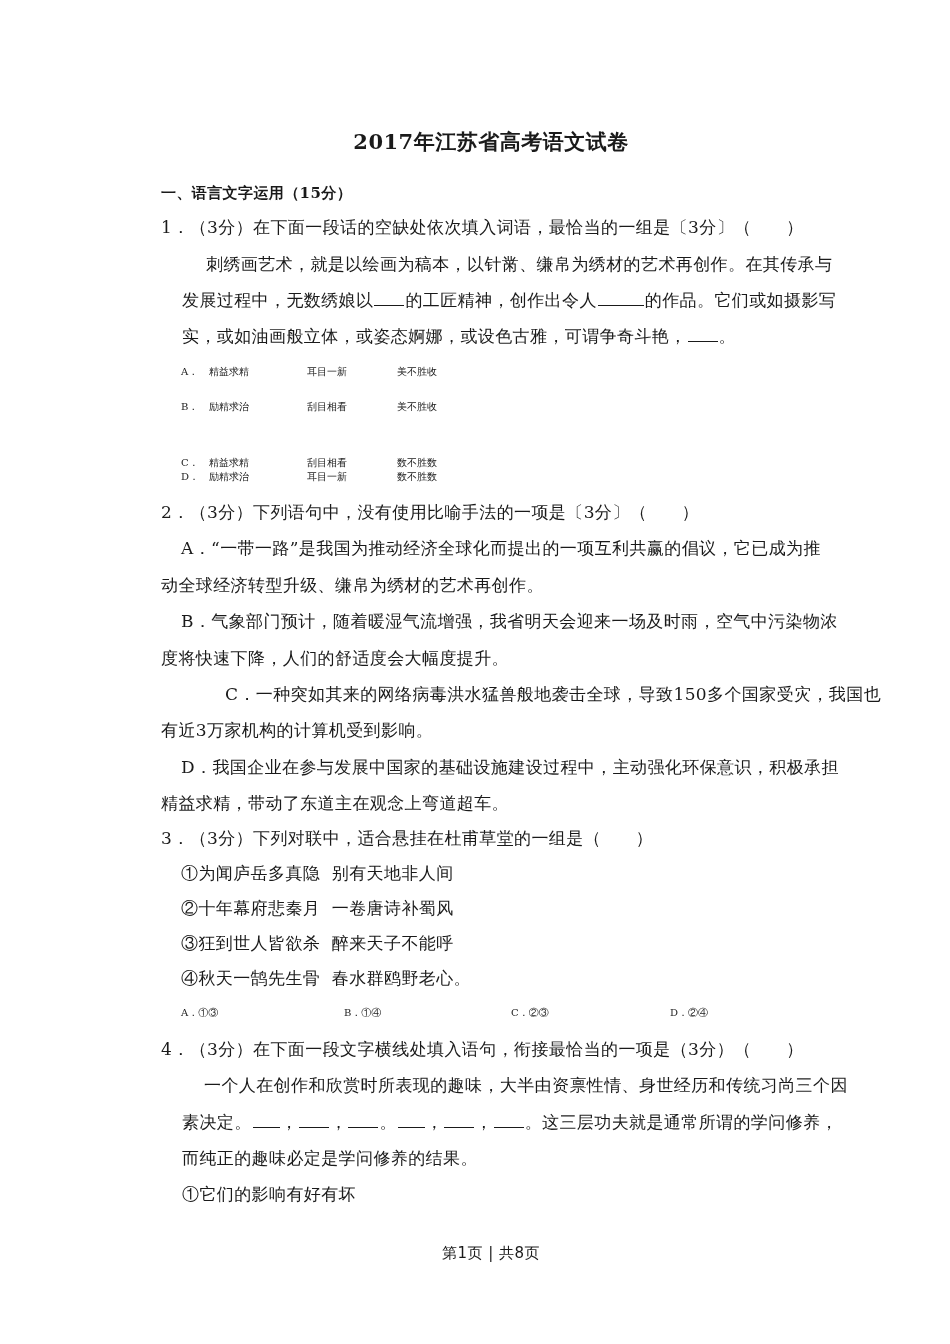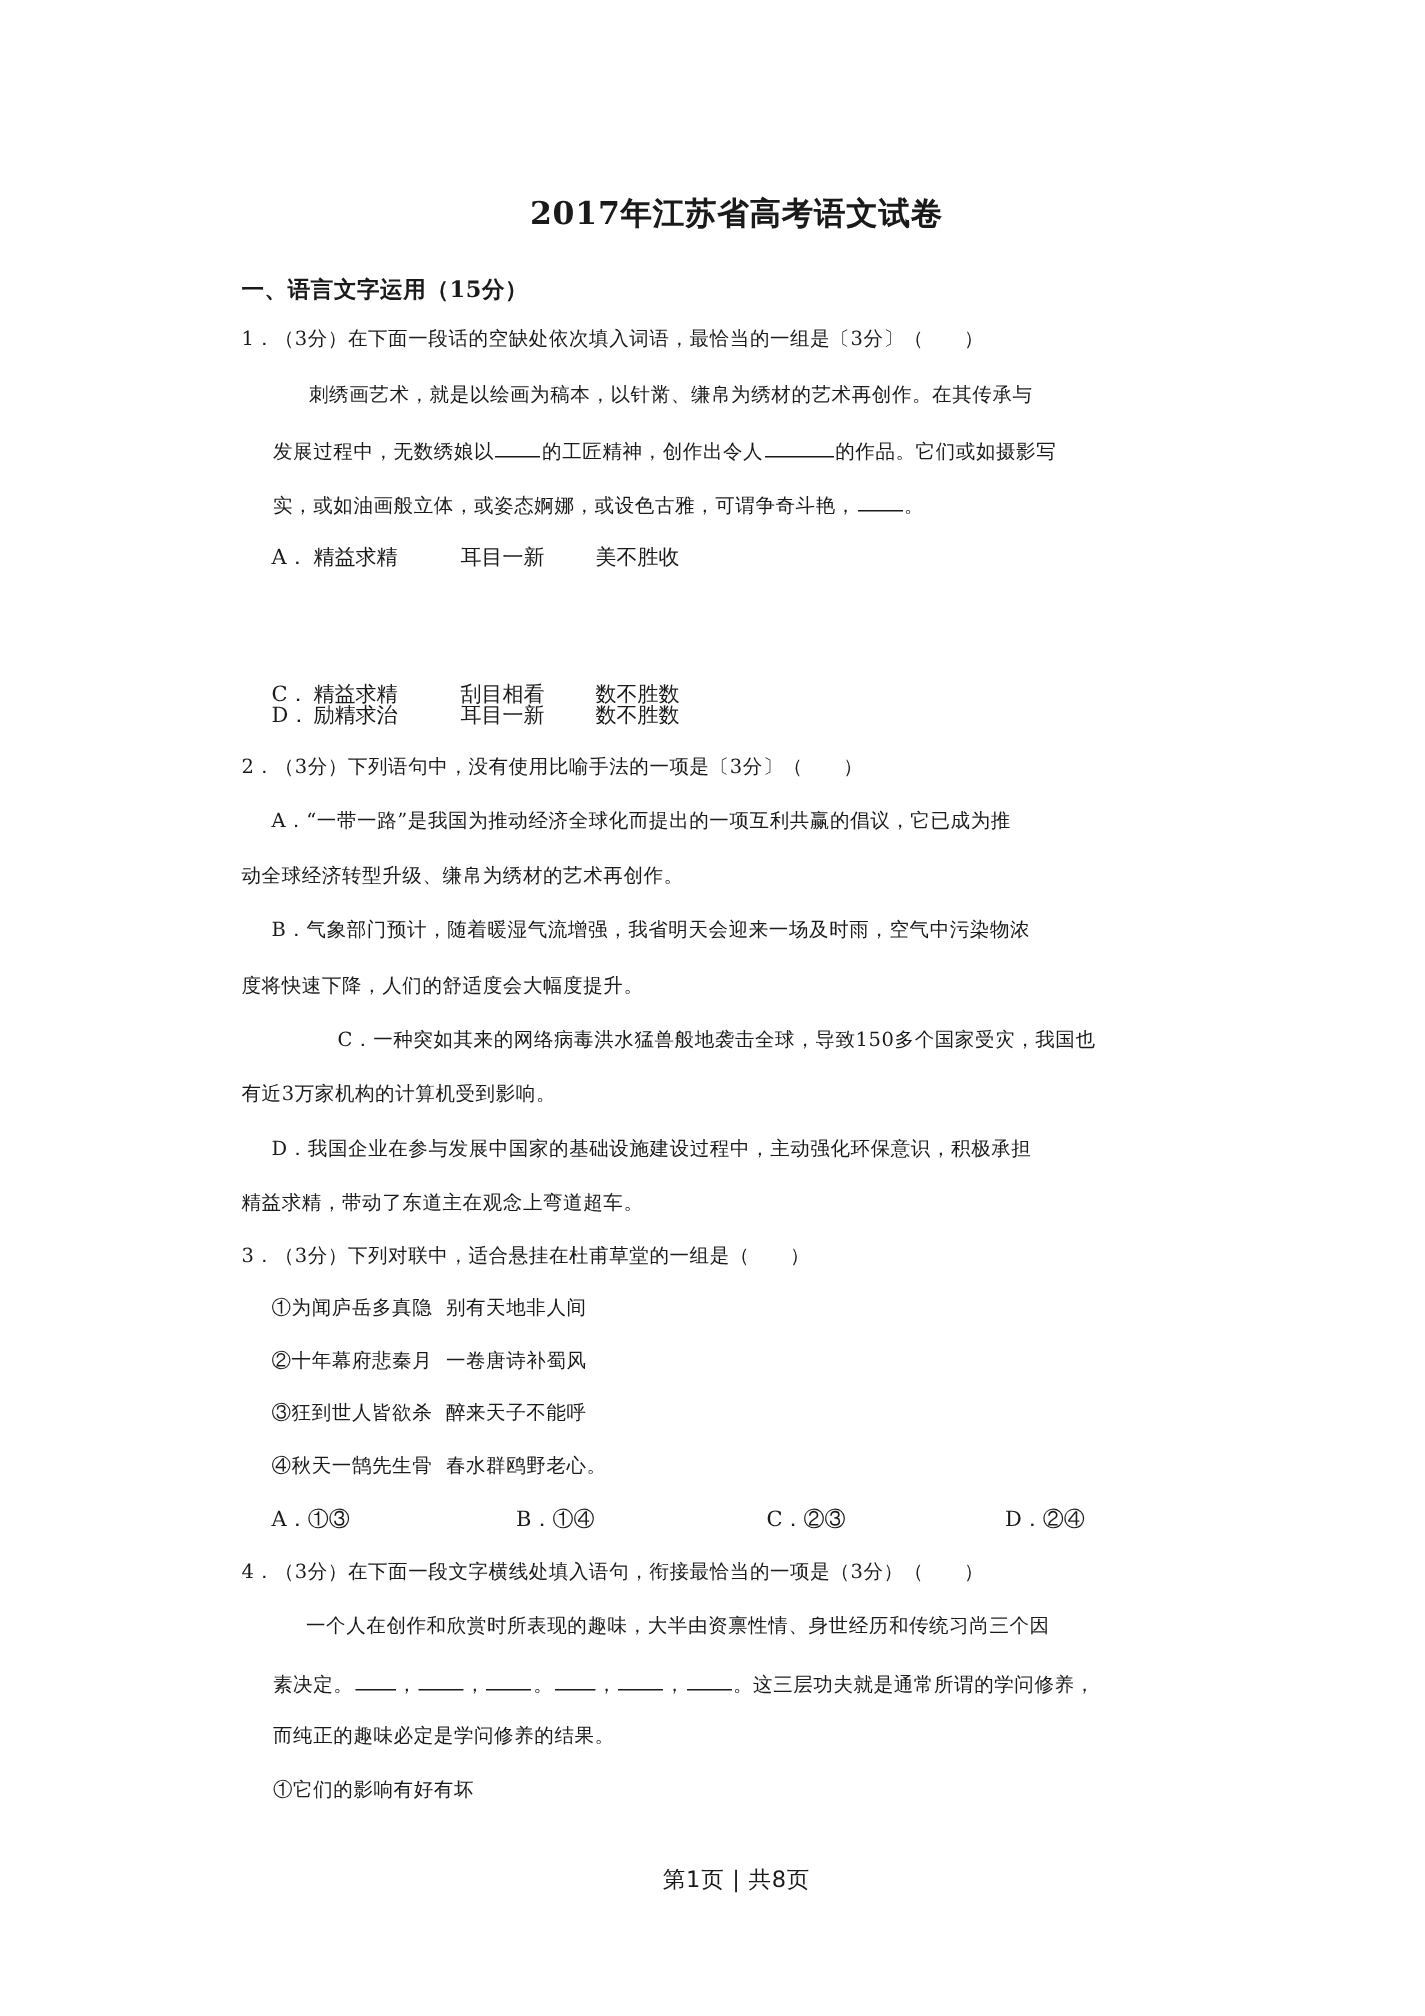--- a/index.html
+++ b/index.html
@@ -2,25 +2,25 @@
 <html><head>
 <meta charset="utf-8">
 <style>
   html, body { margin: 0; padding: 0; background: #ffffff; }
   body {
     width: 950px; height: 1344px; position: relative; overflow: hidden;
     font-family: "DejaVu Serif", "Liberation Serif", serif;
     color: #1a1a1a;
   }
   .page { position: absolute; left: 16px; top: 0; width: 950px; height: 1344px; }
-  .line { position: absolute; font-size: 13px; white-space: nowrap; line-height: 20px; letter-spacing: 0.4px; }
+  .line { position: absolute; font-size: 17px; white-space: nowrap; line-height: 20px; letter-spacing: 0.4px; }
   .title { position: absolute; top: 128px; left: 0; width: 950px; text-align: center; font-size: 21px; font-weight: bold; letter-spacing: 0.5px; }
   .section { font-weight: bold; font-size: 15px; }
   .blank { display: inline-block; border-bottom: 1.3px solid #1a1a1a; height: 14px; vertical-align: baseline; margin: 0 1px; }
-  .opt { position: absolute; font-size: 14px; white-space: nowrap; line-height: 20px; }
+  .opt { position: absolute; font-size: 10px; white-space: nowrap; line-height: 20px; }
   .col { display: inline-block; }
   .footer { position: absolute; top: 1244px; left: 0; width: 950px; text-align: center; font-family: "DejaVu Sans", "Liberation Sans", sans-serif; font-size: 15px; letter-spacing: 0.5px; }
 </style>
 </head>
 <body>
 
 <div class="page">
 
   <div class="title">2017年江苏省高考语文试卷</div>
 
@@ -32,20 +32,23 @@
   <div class="line" style="top:254px;left:190px;">刺绣画艺术，就是以绘画为稿本，以针黹、缣帛为绣材的艺术再创作。在其传承与</div>
   <div class="line" style="top:290px;left:166px;">
     <span>发展过程中，无数绣娘以</span><span class="blank" style="width:30px;"></span><span>的工匠精神，创作出令人</span><span class="blank" style="width:46px;"></span><span>的作品。它们或如摄影写</span>
   </div>
   <div class="line" style="top:326px;left:166px;">
     <span>实，或如油画般立体，或姿态婀娜，或设色古雅，可谓争奇斗艳，</span><span class="blank" style="width:30px;"></span><span>。</span>
   </div>
 
   <div class="opt" style="top:362px;left:165px;">
     <span class="col" style="width:28px;">A．</span><span class="col" style="width:98px;">精益求精</span><span class="col" style="width:90px;">耳目一新</span><span class="col">美不胜收</span>
+  </div>
+  <div class="opt" style="top:397px;left:165px;">
+    <span class="col" style="width:28px;">B．</span><span class="col" style="width:98px;">励精求治</span><span class="col" style="width:90px;">刮目相看</span><span class="col">美不胜收</span>
   </div>
   <div class="opt" style="top:432px;left:165px;margin-top:21px;">
     <span class="col" style="width:28px;">C．</span><span class="col" style="width:98px;">精益求精</span><span class="col" style="width:90px;">刮目相看</span><span class="col">数不胜数</span>
   </div>
   <div class="opt" style="top:467px;left:165px;">
     <span class="col" style="width:28px;">D．</span><span class="col" style="width:98px;">励精求治</span><span class="col" style="width:90px;">耳目一新</span><span class="col">数不胜数</span>
   </div>
 
   <div class="line" style="top:502px;left:145px;">
     <span>2．</span><span>（3分）下列语句中，没有使用比喻手法的一项是〔3分〕（　　）</span>

